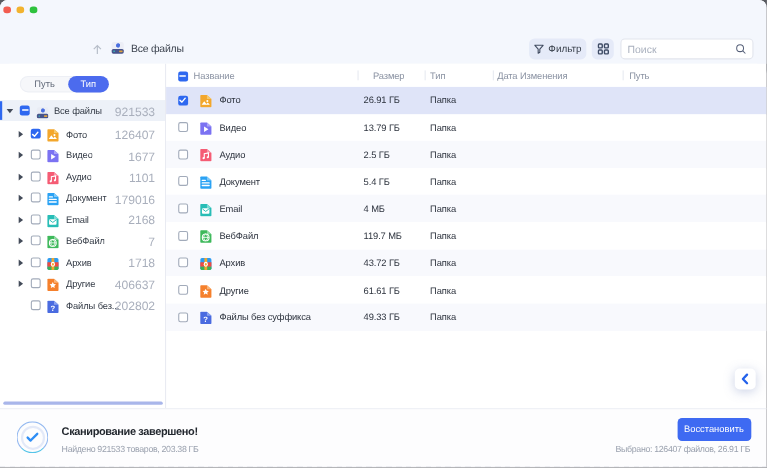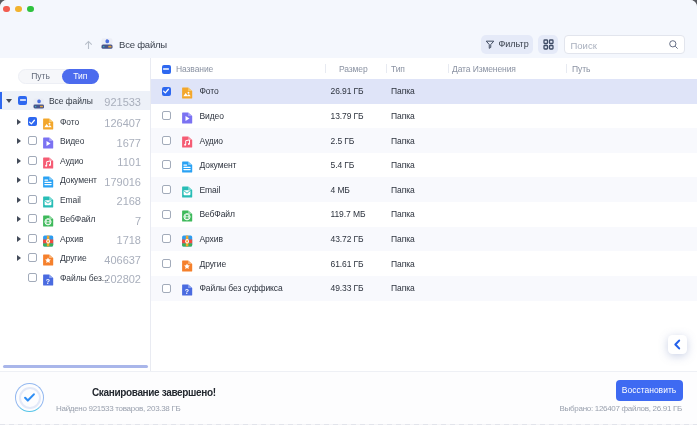--- a/index.html
+++ b/index.html
@@ -49,21 +49,21 @@
 .row .name { position:absolute; left:48.5px; top:7.3px; font-size:8.5px; letter-spacing:-0.1px; color:#2d333e; }
 .row .size { position:absolute; left:179.5px; top:7.3px; font-size:8.5px; letter-spacing:-0.1px; color:#2d333e; }
 .row .type { position:absolute; left:240px; top:7.3px; font-size:8.5px; letter-spacing:-0.1px; color:#2d333e;text-align:right; }
 .row .cb { left:10.5px; top:7.6px; width:9px; height:9px; }
 .row .ticon { left:29.5px; top:6.2px; }
 .backbtn { position:absolute; left:667.5px; top:276.8px; width:19px; height:19px; background:#fff; border-radius:4.5px; box-shadow:0 2px 10px rgba(100,120,180,0.35); display:flex; align-items:center; justify-content:center; }
 
 .bottom { position:absolute; left:0; top:371px; width:697px; height:54px; background:#fdfdfe; border-top:1px solid #eef0f5; }
 .ring { position:absolute; left:15px; top:11px; width:29px; height:29px; border-radius:50%; border:1.5px solid #93b8f0; border-bottom-color:#55c4e8; display:flex; align-items:center; justify-content:center; }
 .ring .inner { width:22px; height:22px; border-radius:50%; border:2px solid #e3e9f8; display:flex; align-items:center; justify-content:center; }
-.done-t { position:absolute; left:56px; top:14.5px; font-size:10px; letter-spacing:-0.35px; font-weight:bold; color:#23282f;margin-left:36px; }
+.done-t { position:absolute; left:56px; top:14.5px; font-size:10px; letter-spacing:-0.35px; font-weight:bold; color:#23282f; }
 .done-s { position:absolute; left:56px; top:32px; font-size:8px; letter-spacing:-0.3px; color:#9aa1ae; }
 .btn-recover { position:absolute; left:615.5px; top:8px; width:67px; height:20.6px; background:#3e6af2; border-radius:4px; text-align:center; font-size:8.5px; line-height:20.6px; color:#fff; }
 .sel-info { position:absolute; right:15px; top:31.5px; font-size:8px; letter-spacing:-0.3px; color:#9aa1ae; }
 .bline { position:absolute; left:0; top:423.8px; width:697px; height:1.2px; background:repeating-linear-gradient(90deg,#e2e4eb 0 5px,#f4f4f7 5px 9px); }
 </style>
 </head>
 <body>
 <div class="win">
   <div class="top">
     <span class="tl r"></span>

